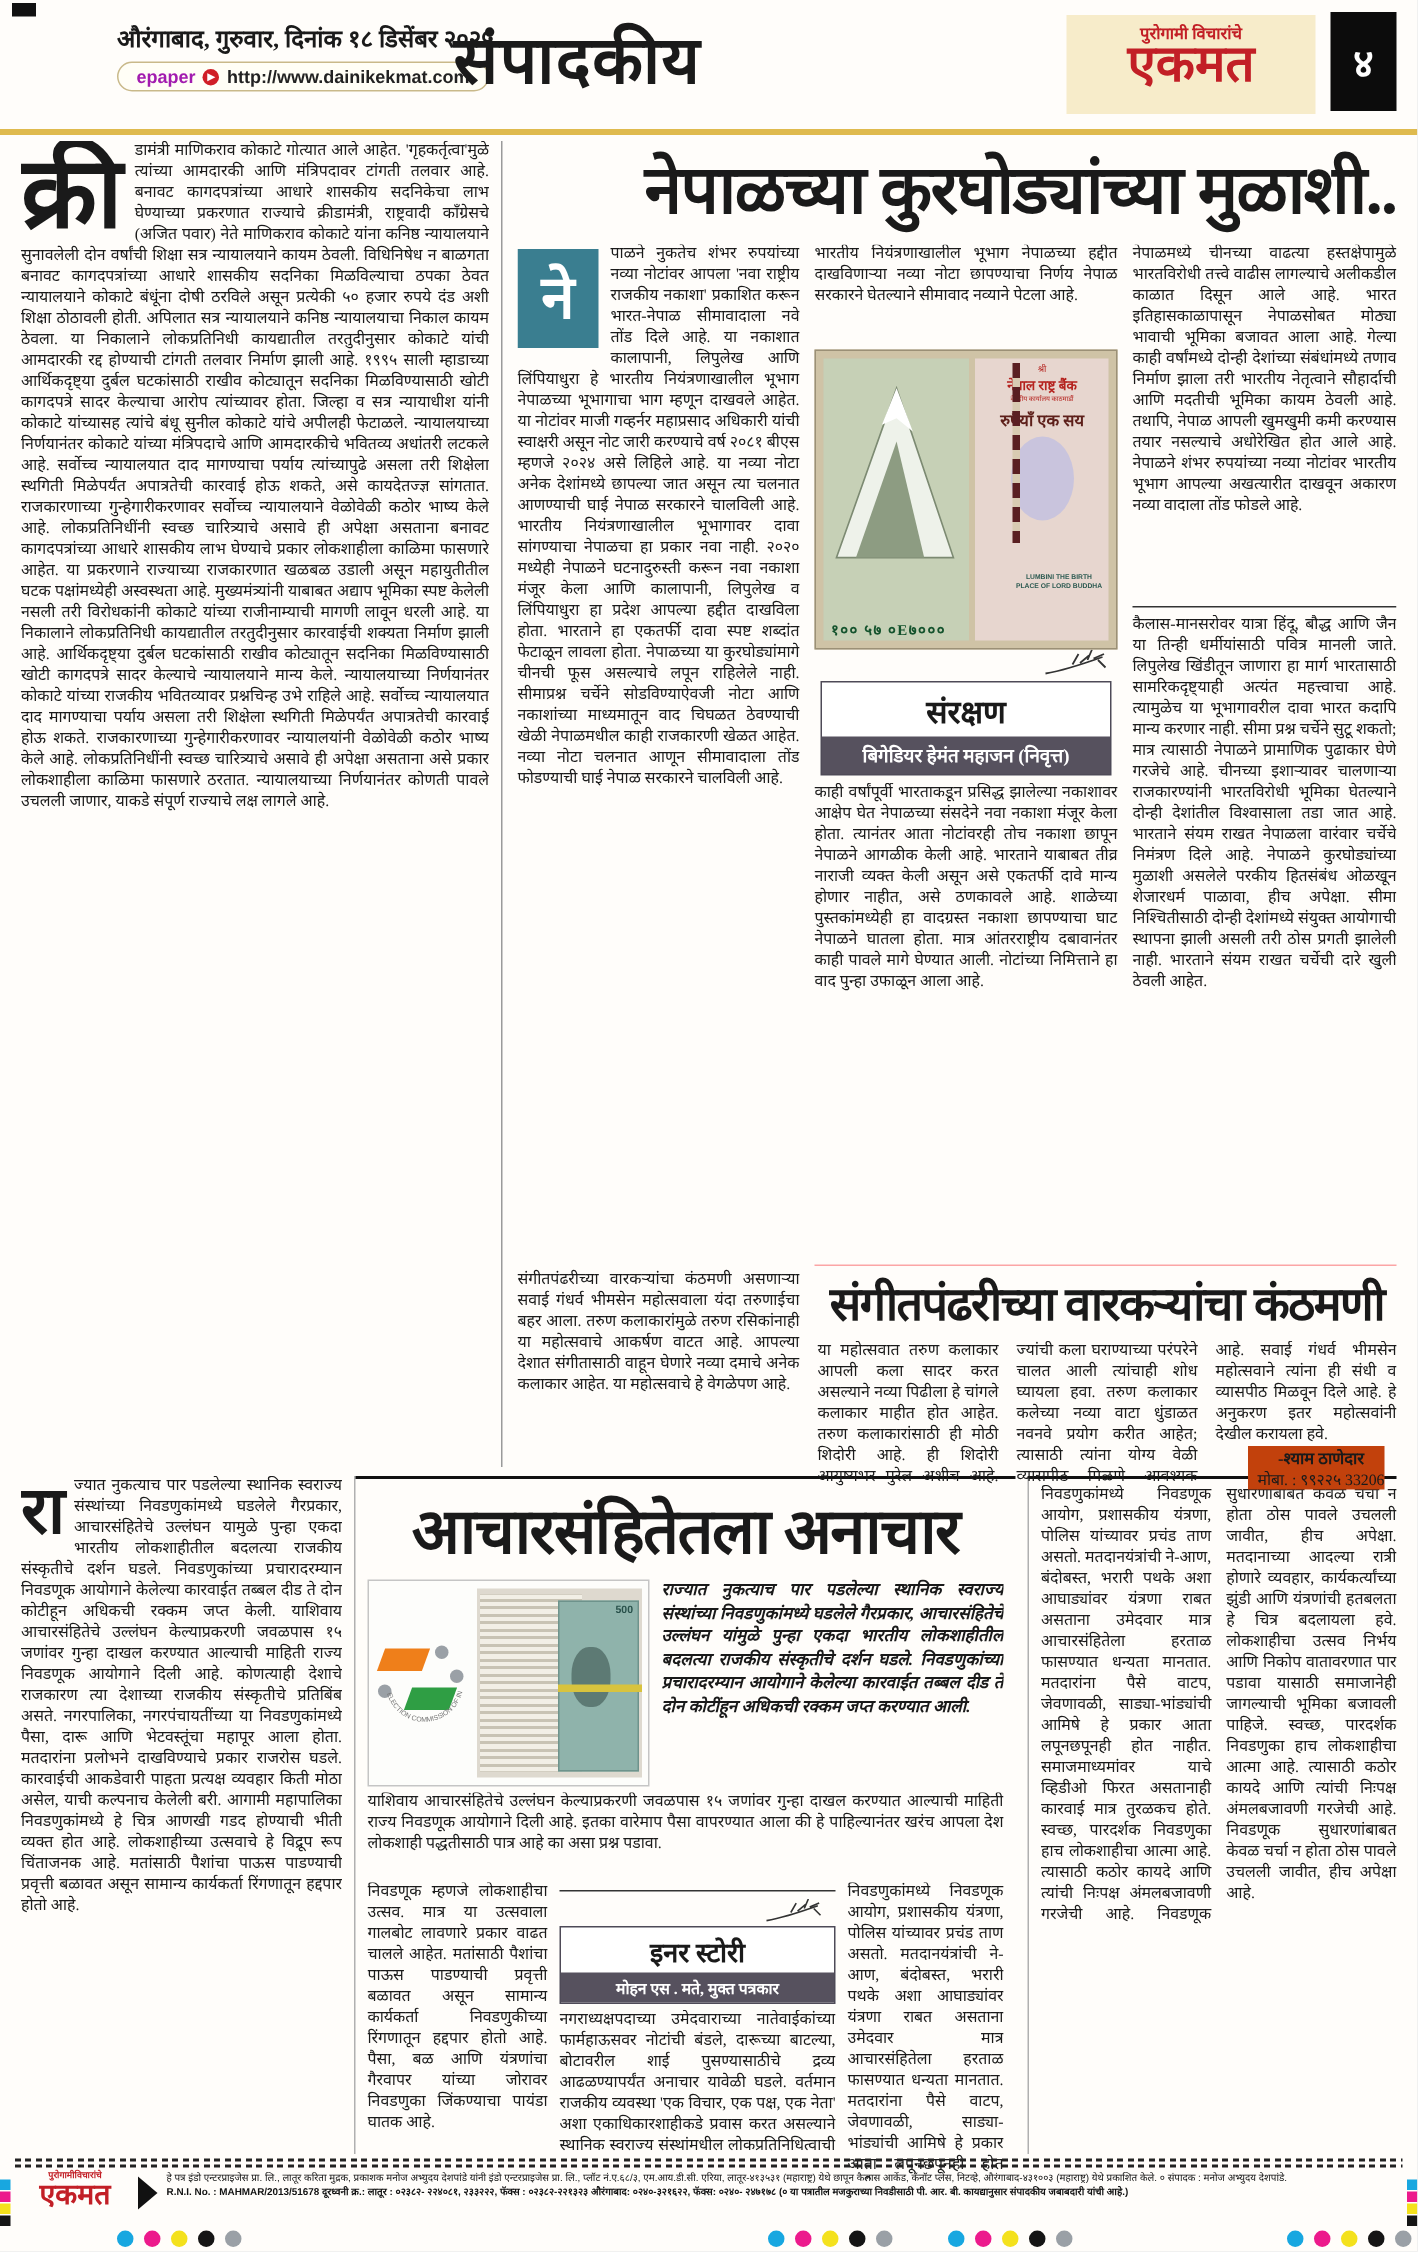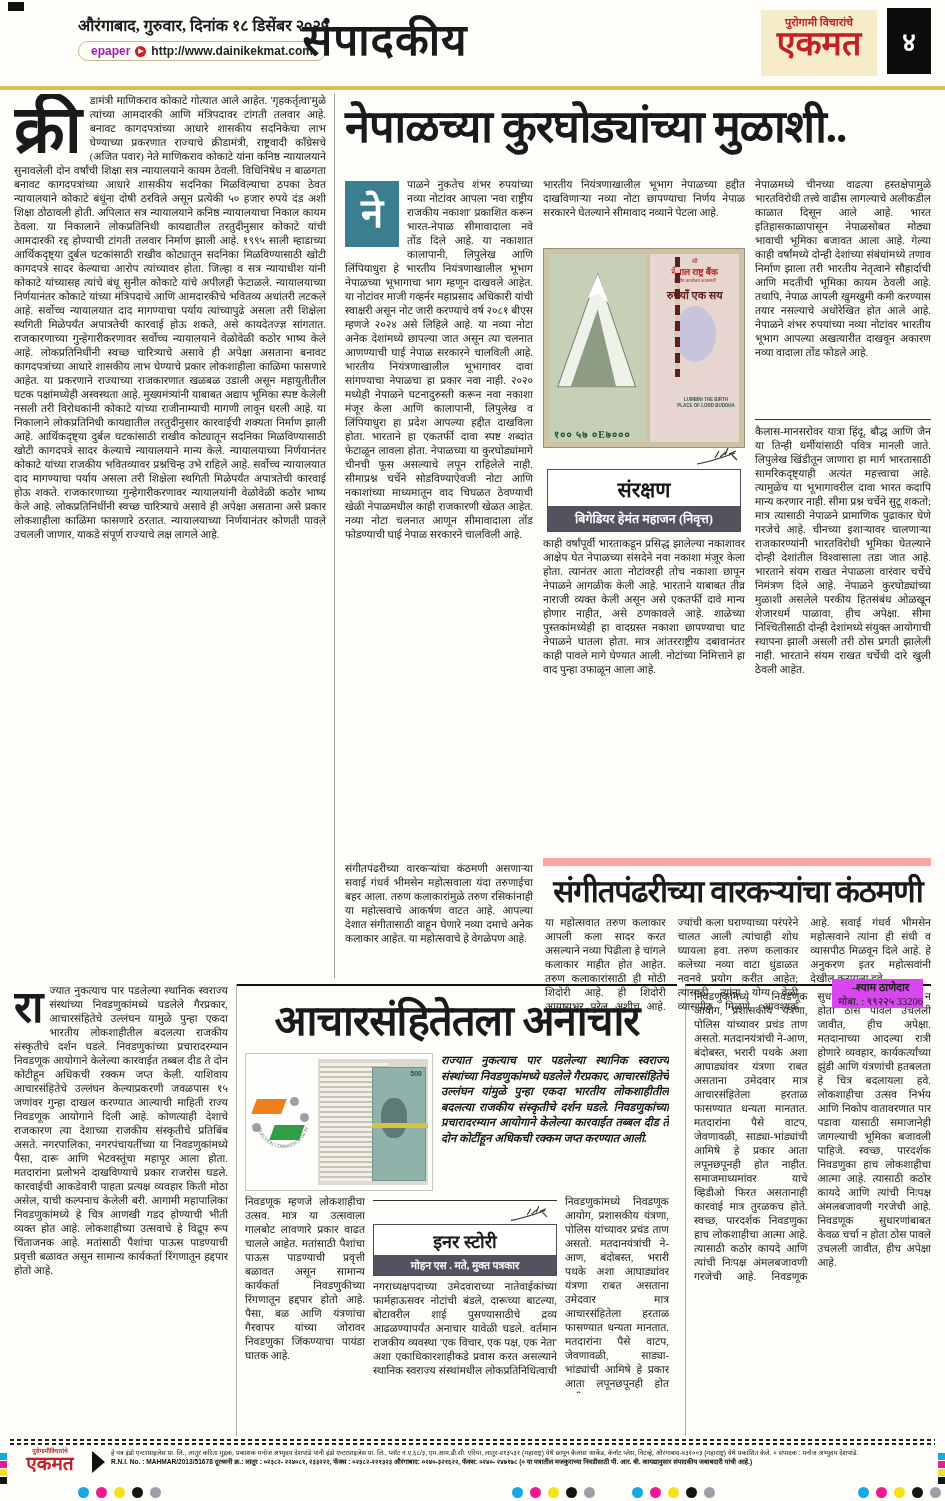--- a/index.html
+++ b/index.html
@@ -11,39 +11,39 @@
   .hdr-left{position:absolute;left:78px;top:14px;width:330px;}
   .dateline{font-size:16px;font-weight:bold;}
   .epaper-pill{display:inline-flex;align-items:center;gap:5px;margin-top:5px;border:1px solid #c9b98a;
       border-radius:10px;padding:2px 12px;background:#fffef6;font-family:"Liberation Sans",sans-serif;}
   .epaper-pill .lbl{font-size:12px;font-weight:bold;color:#a21caf;}
   .ep-ic{width:11px;height:11px;border-radius:50%;background:#d01e26;color:#fff;font-size:7px;
       display:flex;align-items:center;justify-content:center;}
   .epaper-pill .url{font-size:12px;font-weight:bold;color:#222;}
   .hdr-center{position:absolute;left:255px;top:8px;width:260px;text-align:center;}
   .section-title{font-size:44px;font-weight:900;letter-spacing:1px;}
-  .masthead{position:absolute;right:68px;top:10px;width:116px;height:62px;background:#f7ecca;
+  .masthead{position:absolute;right:68px;top:10px;width:166px;height:62px;background:#f7ecca;
       text-align:center;padding-top:4px;}
   .m-tag{color:#c21f26;font-size:11px;font-weight:bold;}
   .m-name{color:#c21f26;font-size:34px;font-weight:900;line-height:0.9;}
   .pageno{position:absolute;right:14px;top:8px;width:44px;height:66px;background:#0c0c0c;color:#fff;
       display:flex;align-items:center;justify-content:center;font-size:26px;font-weight:bold;}
   .goldrule{height:4px;background:#dfba4e;margin:0;}
   
   .bt{font-size:10.6px;line-height:14px;text-align:justify;}
   .vfill{overflow:hidden;}
   h1,h2{margin:0;font-family:"Liberation Serif",serif;}
   
   .topzone{display:flex;padding:4px 14px 0 14px;height:884px;}
   .art-manik{width:312px;padding-right:8px;}
   .art-manik h1{font-size:37px;font-weight:900;text-align:center;letter-spacing:-1px;margin:2px 0 8px 0;}
   .dc-kri{float:left;font-size:66px;line-height:56px;font-weight:900;margin:8px 8px 0 0;}
   .manik-body{height:790px;overflow:hidden;}
   .art-nepal{flex:1;border-left:1px solid #9a9a9a;padding-left:10px;}
-  .art-nepal h1{font-size:45px;font-weight:900;text-align:left;letter-spacing:-1px;margin:0 0 23px 0;}
+  .art-nepal h1{font-size:45px;font-weight:900;text-align:right;letter-spacing:-1px;margin:0 0 8px 0;}
   .np-cols{display:flex;gap:10px;height:672px;overflow:hidden;}
   .np-a{flex:0 0 188px;}
   .np-b{flex:0 0 202px;}
   .np-c{flex:1;}
   .dc-ne{float:left;width:54px;height:66px;background:#3a7e90;color:#fff;font-size:40px;font-weight:bold;
       display:flex;align-items:center;justify-content:center;margin:3px 8px 2px 0;}
   .np-b-top{height:70px;overflow:hidden;}
   .hr-thin{border:none;border-top:1.2px solid #333;margin:5px 0;}
   .orn{display:block;margin:0 6px 0 auto;}
   .auth-box{border:1.5px solid #4e4a57;margin:1px 4px 5px 4px;background:#fff;}
@@ -61,24 +61,24 @@
   .nf-denom{color:#5d1f1a;font-size:11px;font-weight:bold;margin-top:3px;}
   .nf-oval{width:42px;height:56px;border-radius:50%;background:#c9c4dd;margin:4px auto 0;}
   .nf-lum{position:absolute;right:4px;bottom:34px;font-size:4.5px;color:#2e5b52;font-weight:bold;
       font-family:"Liberation Sans",sans-serif;width:58px;line-height:5.5px;}
   .note-serial{position:absolute;left:10px;bottom:6px;color:#14532d;font-weight:bold;font-size:10px;letter-spacing:1px;}
   .note-thread{position:absolute;right:64px;top:8px;width:5px;height:120px;background:
       repeating-linear-gradient(#5a1f22 0 10px,#d8cbb2 10px 16px);}
   
   .sangeet{display:flex;height:150px;margin-top:8px;}
   .sg-col1{flex:0 0 188px;padding-top:4px;}
-  .sg-right{flex:1;border-top:8px solid #fca5a5;margin-left:10px;padding-left:2px;position:relative;}
+  .sg-right{flex:1;border-top:1px solid #fca5a5;margin-left:10px;padding-left:2px;position:relative;}
   .sg-right h2{font-size:31px;font-weight:900;text-align:center;letter-spacing:-1px;margin:3px 0 5px 0;}
   .sg-cols{column-count:3;column-gap:12px;height:98px;overflow:hidden;}
-  .sg-sign{position:absolute;right:8px;bottom:0;background:#d946ef;text-align:center;padding-left:6px;}
+  .sg-sign{position:absolute;right:8px;bottom:0;background:#c2410c;text-align:center;padding-left:6px;}
   .sg-by{font-size:11px;font-weight:bold;}
   .sg-mob{font-size:10.5px;}
   
   .botzone{display:flex;padding:6px 14px 0 14px;height:452px;}
   .bz-c1{flex:0 0 214px;padding-right:8px;border-right:1px solid #b0b0b0;}
   .dc-ra{float:left;font-size:44px;line-height:40px;font-weight:900;margin:4px 6px 0 0;}
   .bz-c1 .bt{height:444px;overflow:hidden;}
   .bz-mid{flex:0 0 424px;border-top:2px solid #111;padding:2px 8px 0 8px;}
   .bz-mid h1{font-size:42px;font-weight:900;text-align:center;letter-spacing:-1px;margin:2px 0 6px 0;}
   .media-row{display:flex;gap:8px;height:138px;}
@@ -248,20 +248,21 @@
             <div class="stack"></div>
             <div class="note5">
               <span class="v">500</span>
               <div class="p"></div>
             </div>
             <div class="strap"></div>
           </div>
         </div>
         <div class="standfirst">राज्यात नुकत्याच पार पडलेल्या स्थानिक स्वराज्य संस्थांच्या निवडणुकांमध्ये घडलेले गैरप्रकार, आचारसंहितेचे उल्लंघन यांमुळे पुन्हा एकदा भारतीय लोकशाहीतील बदलत्या राजकीय संस्कृतीचे दर्शन घडले. निवडणुकांच्या प्रचारादरम्यान आयोगाने केलेल्या कारवाईत तब्बल दीड ते दोन कोटींहून अधिकची रक्कम जप्त करण्यात आली.</div>
       </div>
+      <div class="mid-para bt">याशिवाय आचारसंहितेचे उल्लंघन केल्याप्रकरणी जवळपास १५ जणांवर गुन्हा दाखल करण्यात आल्याची माहिती राज्य निवडणूक आयोगाने दिली आहे. इतका वारेमाप पैसा वापरण्यात आला की हे पाहिल्यानंतर खरंच आपला देश लोकशाही पद्धतीसाठी पात्र आहे का असा प्रश्न पडावा.</div>
       <div class="mid-cols">
         <div class="mc-a bt">निवडणूक म्हणजे लोकशाहीचा उत्सव. मात्र या उत्सवाला गालबोट लावणारे प्रकार वाढत चालले आहेत. मतांसाठी पैशांचा पाऊस पाडण्याची प्रवृत्ती बळावत असून सामान्य कार्यकर्ता निवडणुकीच्या रिंगणातून हद्दपार होतो आहे. पैसा, बळ आणि यंत्रणांचा गैरवापर यांच्या जोरावर निवडणुका जिंकण्याचा पायंडा घातक आहे.</div>
         <div class="mc-b">
           <hr class="hr-thin">
           <svg class="orn" width="44" height="18" viewBox="0 0 44 20">
               <path d="M2 16 C14 14,26 10,40 5 M20 10 l4 -7 M25 9 l6 -5 M30 7 l3 -7 M34 6 l7 -3 M37 7 l5 5" stroke="#333" fill="none" stroke-width="1.2"></path>
             </svg>
           <div class="is-box">
             <div class="is-title">इनर स्टोरी</div>
             <div class="is-band">मोहन एस . मते, मुक्त पत्रकार</div>

